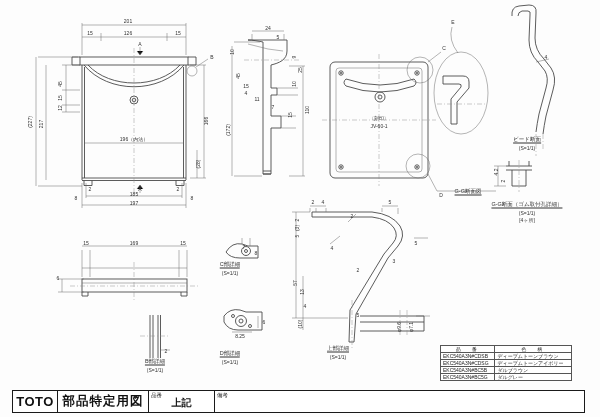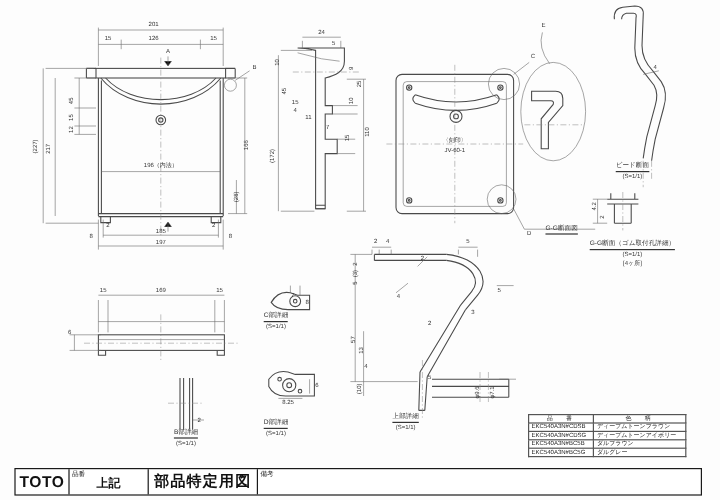--- a/index.html
+++ b/index.html
@@ -283,23 +283,23 @@
         </tr>
         <tr>
           <td>EKC540A3N#BC5G</td>
           <td>ダルグレー</td>
         </tr>
       </tbody>
   </table>
 
   <div class="tblock">
     <div class="cell c-brand">TOTO</div>
+    <div class="cell c-doc">部品特定用図</div>
     <div class="cell c-part">
       <span class="lbl">品番</span>
       <span class="val">上記</span>
     </div>
-    <div class="cell c-doc">部品特定用図</div>
     <div class="cell c-rem">
       <span class="lbl">備考</span>
     </div>
   </div>
 
 </div>
 
 </body></html>

